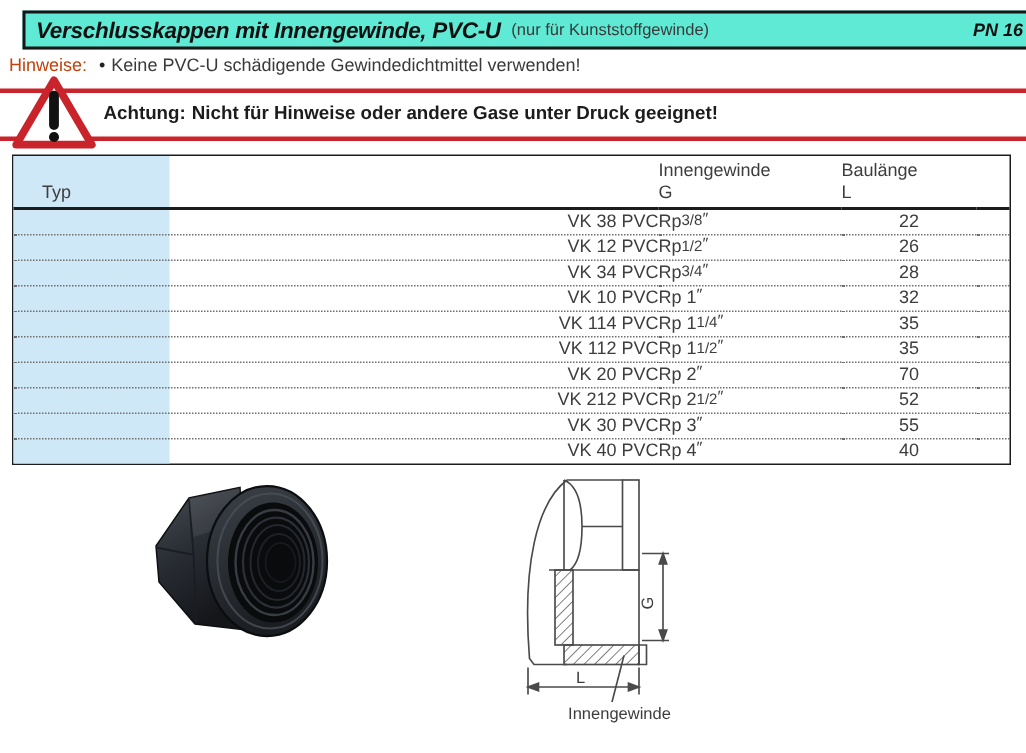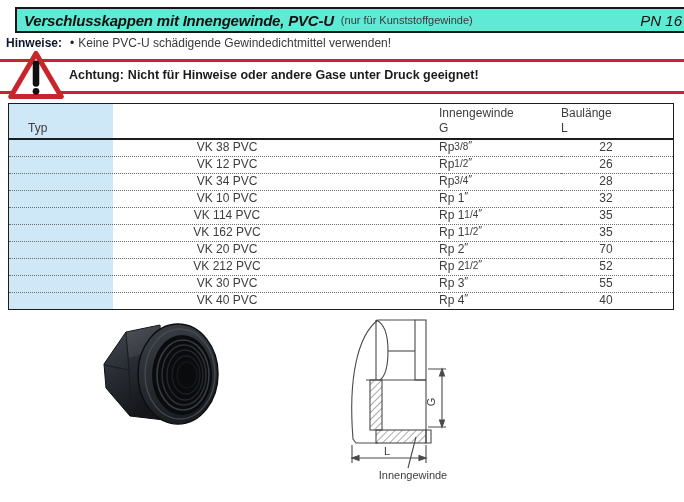--- a/index.html
+++ b/index.html
@@ -9,24 +9,24 @@
     margin:0 auto;
   }
   
   .title-bar{
     position:absolute;left:15px;top:7px;width:658px;height:22px;
     border:2px solid #161616;display:flex;align-items:center;padding:0 7px;
     background:#5eead4;
   }
   .page-title{font-size:15px;font-weight:bold;font-style:italic;color:#101010;letter-spacing:-0.2px;white-space:nowrap;}
   .title-subtitle{font-size:11px;color:#3a3a3a;margin-left:7px;white-space:nowrap;flex:1;}
-  .pressure-rating{font-size:15px;font-weight:normal;font-style:italic;color:#101010;white-space:nowrap;}
+  .pressure-rating{font-size:12px;font-weight:bold;font-style:italic;color:#101010;white-space:nowrap;}
   
   .hinweise-row{position:absolute;left:6px;top:36px;font-size:12px;white-space:nowrap;}
-  .hinweise-label{font-weight:bold;color:#0f172a;}
+  .hinweise-label{font-weight:normal;color:#c2410c;}
   .hinweise-bullet{margin:0 4px 0 8px;color:#222;}
   .hinweise-text{color:#3a3a3a;}
   
   .warn-line{position:absolute;left:0;width:684px;height:3px;}
   .warn-line.top{top:59px;}
   .warn-line.bottom{top:91px;}
   .warning-triangle{position:absolute;left:8px;top:49px;width:56px;height:52px;}
   .warning-text-row{position:absolute;left:69px;top:68px;font-size:12.5px;font-weight:bold;color:#1c1c1c;white-space:nowrap;}
   .warning-label{margin-right:4px;}
   
@@ -38,21 +38,21 @@
   table{border-collapse:collapse;table-layout:fixed;width:100%;position:relative;}
   col.c-typ{width:430px;} col.c-g{width:122px;} col.c-l{width:90px;} col.c-pad{width:auto;}
   th,td{font-weight:normal;font-size:12px;color:#3d3d3d;padding:0;line-height:1.1;}
   thead th{vertical-align:bottom;border-bottom:2px solid #1c1c1c;padding-bottom:3px;height:31px;}
   th.h-typ{text-align:left;padding-left:19px;}
   th.h-g{text-align:left;}
   th.h-l{text-align:left;}
   .h-two-line div{padding-top:2px;}
   tbody td{height:16px;border-bottom:1px dotted #6e6e6e;}
   tbody tr:last-child td{border-bottom:none;}
-  td.c-typ{padding-left:6px;text-align:center;}
+  td.c-typ{padding-left:6px;text-align:right;}
   td.c-g{text-align:left;}
   td.c-l{text-align:center;}
   .g-frac:not(:empty){font-size:10px;position:relative;top:-1px;margin-left:0;letter-spacing:0;}
   .g-unit{font-size:11px;position:relative;top:-2px;}
   
   .product-photo{position:absolute;left:96px;top:320px;width:134px;height:114px;}
   .technical-drawing{position:absolute;left:338px;top:317px;width:160px;height:168px;}
   .td-text{font-size:11px;fill:#3d3d3d;font-family:"Liberation Sans",sans-serif;}
 </style>
 </head>
@@ -129,21 +129,21 @@
       <td class="c-l">32</td>
       <td></td>
     </tr>
           <tr>
       <td class="c-typ">VK 114 PVC</td>
       <td class="c-g"><span class="g-main">Rp 1</span><span class="g-frac">1/4</span><span class="g-unit">″</span></td>
       <td class="c-l">35</td>
       <td></td>
     </tr>
           <tr>
-      <td class="c-typ">VK 162 PVC</td>
+      <td class="c-typ">VK 112 PVC</td>
       <td class="c-g"><span class="g-main">Rp 1</span><span class="g-frac">1/2</span><span class="g-unit">″</span></td>
       <td class="c-l">35</td>
       <td></td>
     </tr>
           <tr>
       <td class="c-typ">VK 20 PVC</td>
       <td class="c-g"><span class="g-main">Rp 2</span><span class="g-frac"></span><span class="g-unit">″</span></td>
       <td class="c-l">70</td>
       <td></td>
     </tr>

